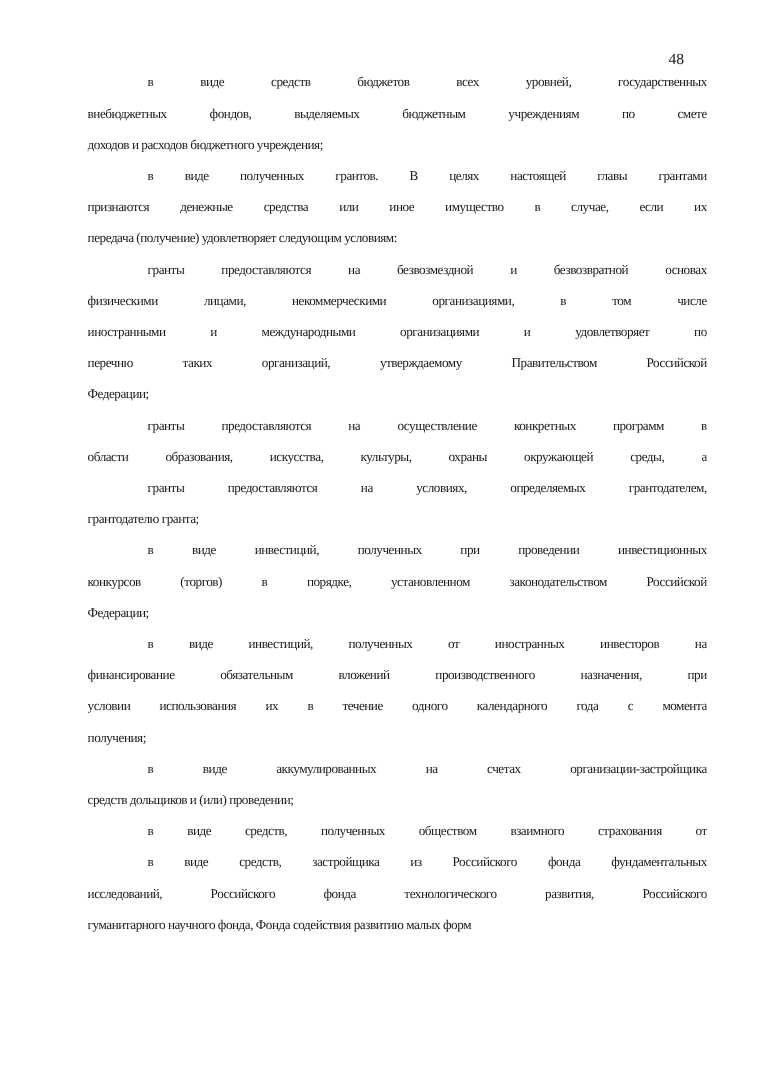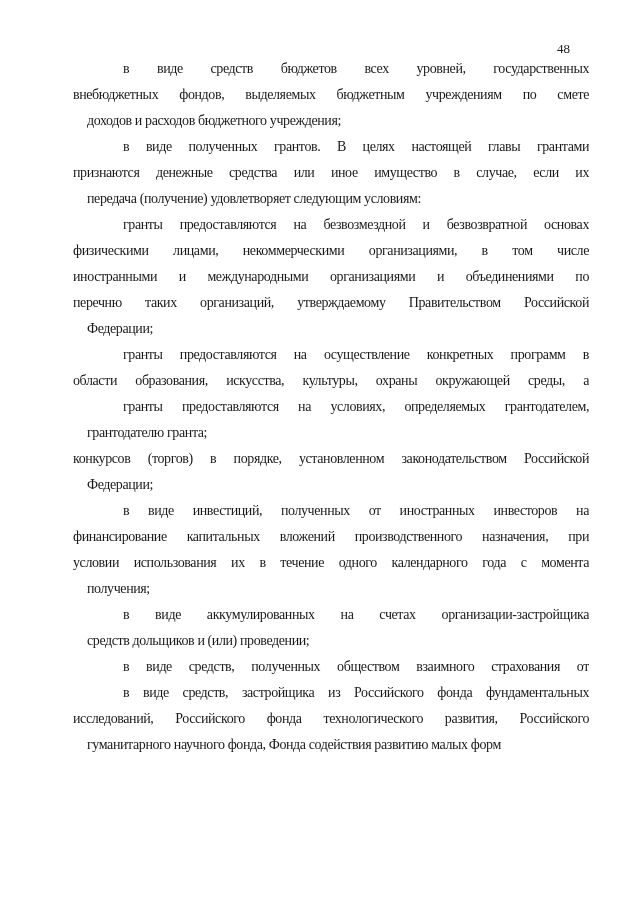--- a/index.html
+++ b/index.html
@@ -30,33 +30,32 @@
     left: 73px;
     width: 516px;
   }
   .paragraph {
     margin: 0;
     padding: 0;
   }
   .line {
     height: 26px;
     line-height: 26px;
-    font-size: 14px;
+    font-size: 11px;
     letter-spacing: -0.4px;
     text-align: justify;
     text-align-last: justify;
     overflow: hidden;
     white-space: normal;
   }
   .line.first {
     padding-left: 50px;
   }
   .line.last {
     text-align-last: left;
-    margin-left: 14px;
   }
 </style>
 </head>
 <body>
 
 <div class="page">
   <div class="page-number">48</div>
   <div class="document-body">
       <div class="paragraph">
         <div class="line first">в виде средств бюджетов всех уровней, государственных</div>
@@ -64,39 +63,40 @@
         <div class="line last">доходов и расходов бюджетного учреждения;</div>
       </div>
       <div class="paragraph">
         <div class="line first">в виде полученных грантов. В целях настоящей главы грантами</div>
         <div class="line">признаются денежные средства или иное имущество в случае, если их</div>
         <div class="line last">передача (получение) удовлетворяет следующим условиям:</div>
       </div>
       <div class="paragraph">
         <div class="line first">гранты предоставляются на безвозмездной и безвозвратной основах</div>
         <div class="line">физическими лицами, некоммерческими организациями, в том числе</div>
-        <div class="line">иностранными и международными организациями и объединениями по</div>
+        <div class="line">иностранными и международными организациями и удовлетворяет по</div>
         <div class="line">перечню таких организаций, утверждаемому Правительством Российской</div>
         <div class="line last">Федерации;</div>
       </div>
       <div class="paragraph">
         <div class="line first">гранты предоставляются на осуществление конкретных программ в</div>
         <div class="line">области образования, искусства, культуры, охраны окружающей среды, а</div>
       </div>
       <div class="paragraph">
         <div class="line first">гранты предоставляются на условиях, определяемых грантодателем,</div>
         <div class="line last">грантодателю гранта;</div>
       </div>
       <div class="paragraph">
+        <div class="line first">в виде инвестиций, полученных при проведении инвестиционных</div>
         <div class="line">конкурсов (торгов) в порядке, установленном законодательством Российской</div>
         <div class="line last">Федерации;</div>
       </div>
       <div class="paragraph">
         <div class="line first">в виде инвестиций, полученных от иностранных инвесторов на</div>
-        <div class="line">финансирование капитальных вложений производственного назначения, при</div>
+        <div class="line">финансирование обязательным вложений производственного назначения, при</div>
         <div class="line">условии использования их в течение одного календарного года с момента</div>
         <div class="line last">получения;</div>
       </div>
       <div class="paragraph">
         <div class="line first">в виде аккумулированных на счетах организации-застройщика</div>
         <div class="line last">средств дольщиков и (или) проведении;</div>
       </div>
       <div class="paragraph">
         <div class="line first">в виде средств, полученных обществом взаимного страхования от</div>
       </div>

